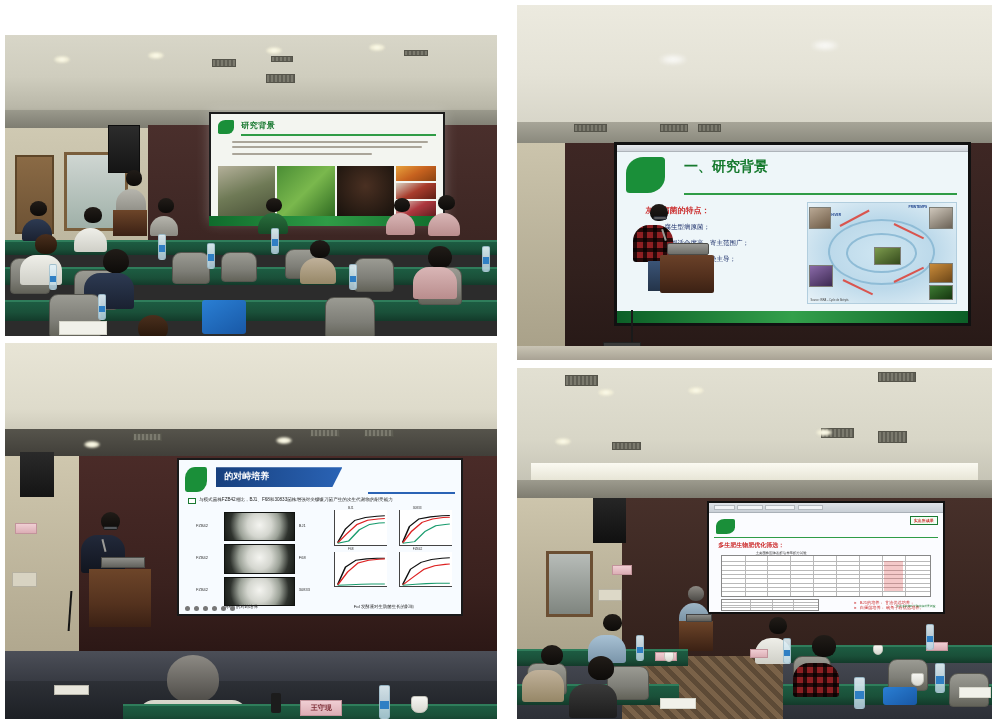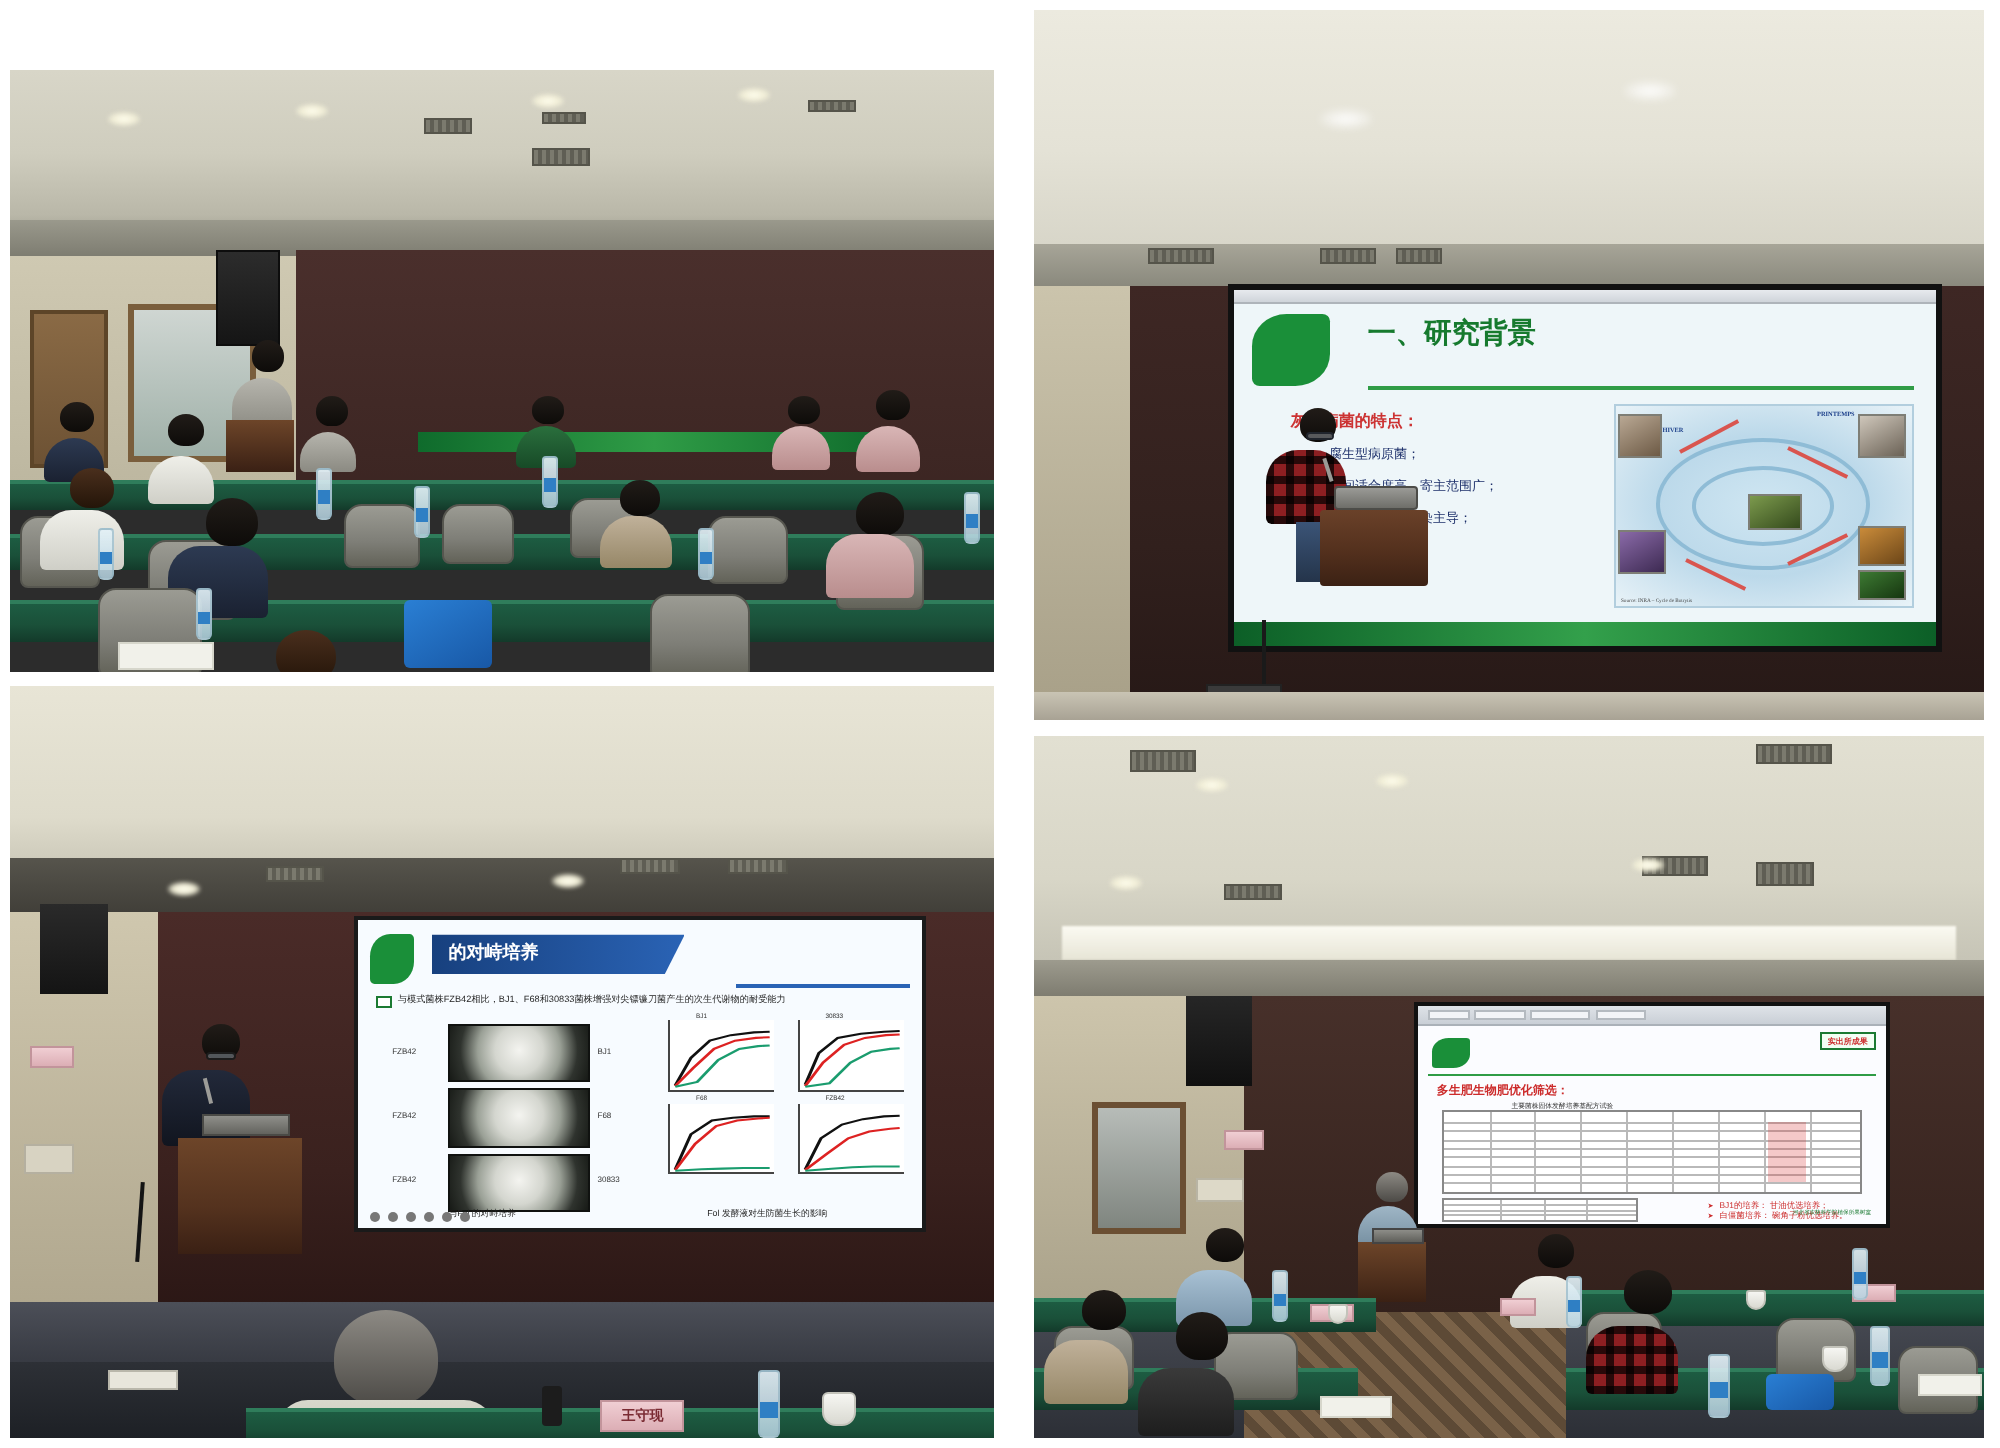--- a/index.html
+++ b/index.html
@@ -138,21 +138,21 @@
     position: absolute; background: linear-gradient(180deg,#f0ced3,#dcaeb5);
     border: 1px solid #c2949b; display: flex; align-items: center; justify-content: center;
     color: #7a2b33; font-weight: bold;
   }
   .cup {
     position: absolute; background: linear-gradient(180deg,#f6f6f2,#d9d9d1);
     border-radius: 2px 2px 6px 6px; border: 1px solid #c3c3ba;
   }
 
   
-  #panel-tr { left: 517px; top: 5px; width: 475px; height: 355px; font-family: Liberation Serif, serif; }
+  #panel-tr { left: 517px; top: 5px; width: 475px; height: 355px; }
   .tr-ceiling {
     position: absolute; left:0; top:0; width:100%; height:36%;
     background: linear-gradient(180deg,#eceadf 0%,#e4e2d6 55%,#d5d3c6 100%);
   }
   .tr-softbox {
     position:absolute; width:26px; height:9px; border-radius:50%;
     background: radial-gradient(ellipse at center,#ffffff,rgba(255,255,255,0));
     filter: blur(2px);
   }
   .tr-soffit {
@@ -329,20 +329,42 @@
     <div class="tl-vent" style="left:53%;top:13%;width:6%;height:3%;"></div>
     <div class="tl-vent" style="left:54%;top:7%;width:4.5%;height:2%;"></div>
     <div class="tl-vent" style="left:81%;top:5%;width:5%;height:2%;"></div>
 
     <div class="tl-wall-left"></div>
     <div class="tl-wall-dark"></div>
     <div class="tl-door"></div>
     <div class="tl-window"></div>
     <div class="tl-speaker-box"></div>
 
+    <div class="tl-screen">
+      <div class="sl-logo" style="left:3%;top:6%;width:7%;height:13%;"></div>
+      <div class="sl-title" style="left:13%;top:6%;font-size:8px;">研究背景</div>
+      <div class="sl-rule" style="left:13%;top:19%;width:84%;height:1.5px;"></div>
+
+      <div class="sl-body" style="left:9%;top:25%;width:86%;">
+        <div class="sl-line" style="width:98%;"></div>
+        <div class="sl-line" style="width:95%;"></div>
+        <div class="sl-line" style="width:70%;margin-top:5px;"></div>
+      </div>
+
+      <div class="sl-photostrip" style="left:3%;top:49%;width:94%;height:46%;">
+        <div class="sl-ph ph-field" style="flex:1.35"></div>
+        <div class="sl-ph ph-green" style="flex:1.35"></div>
+        <div class="sl-ph ph-root" style="flex:1.35"></div>
+        <div style="flex:.95;display:flex;flex-direction:column;gap:2px;">
+          <div class="sl-ph ph-fruit"></div>
+          <div class="sl-ph ph-berry"></div>
+          <div class="sl-ph ph-berry" style="filter:hue-rotate(-12deg)"></div>
+        </div>
+      </div>
+    </div>
     <div class="tl-banner"></div>
 
     <div class="head h-black" style="left:24.5%;top:45%;width:16px;height:16px;"></div>
     <div class="body-shirt sh-grey" style="left:22.5%;top:51%;width:30px;height:26px;"></div>
     <div style="position:absolute;left:22%;top:58%;width:34px;height:26px;background:linear-gradient(180deg,#6d4529,#3a2014);"></div>
 
     <div class="desk" style="left:0;top:68%;width:100%;height:5%;"></div>
     <div class="desk" style="left:0;top:77%;width:100%;height:6%;"></div>
     <div class="desk" style="left:0;top:88%;width:100%;height:7%;"></div>
 

